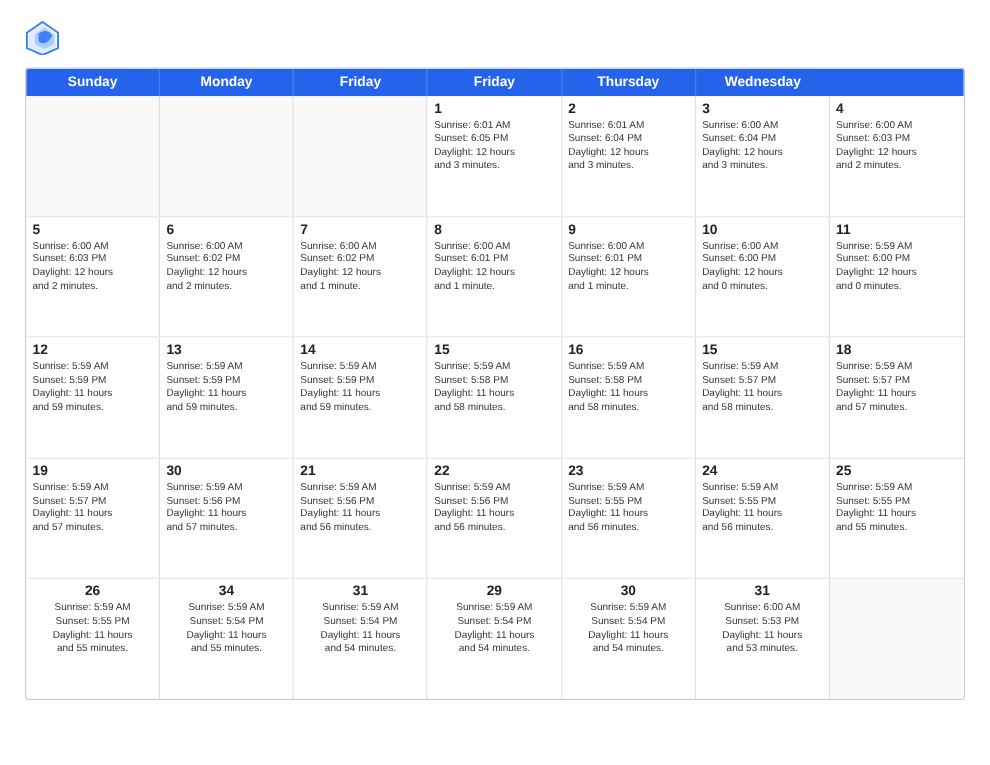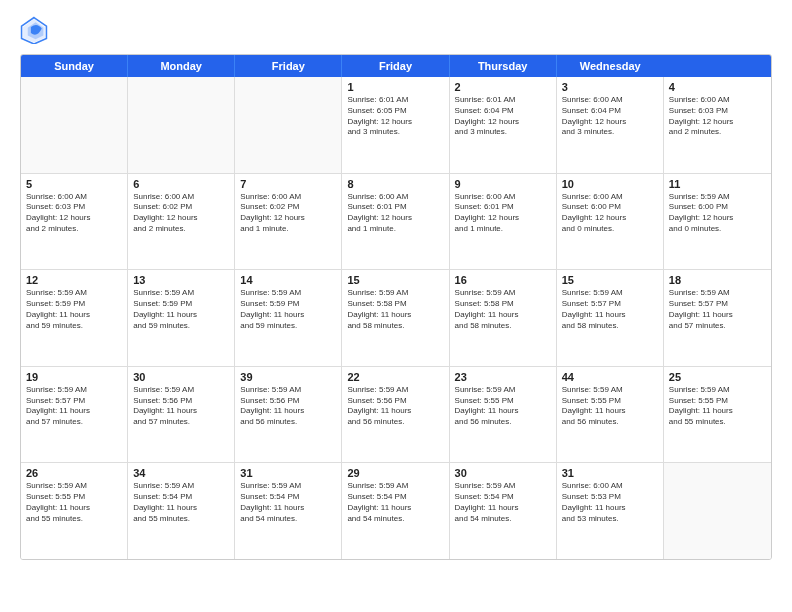--- a/index.html
+++ b/index.html
@@ -87,21 +87,21 @@
       flex: 1;
       display: flex;
       flex-direction: column;
     }
     .cal-row {
       display: grid;
       grid-template-columns: repeat(7, 1fr);
       flex: 1;
       border-bottom: 1px solid #ddd;
     }
-    .cal-row:last-child { border-bottom: none; }
+    .cal-row:last-child { border-bottom: none; text-align: center; }
     .cal-cell {
       border-right: 1px solid #ddd;
       padding: 4px 5px 3px 5px;
       font-size: 8.5px;
       color: #333;
       vertical-align: top;
       background: #fff;
       min-height: 0;
     }
     .cal-cell:last-child { border-right: none; }
@@ -296,42 +296,42 @@
 and 57 minutes.</div>
           </div>
           <div class="cal-cell">
             <span class="cell-date">30</span>
             <div class="cell-info" style="white-space: pre-line;">Sunrise: 5:59 AM
 Sunset: 5:56 PM
 Daylight: 11 hours
 and 57 minutes.</div>
           </div>
           <div class="cal-cell">
-            <span class="cell-date">39</span>
+            <span class="cell-date">21</span>
             <div class="cell-info" style="white-space: pre-line;">Sunrise: 5:59 AM
 Sunset: 5:56 PM
 Daylight: 11 hours
 and 56 minutes.</div>
           </div>
           <div class="cal-cell">
             <span class="cell-date">22</span>
             <div class="cell-info" style="white-space: pre-line;">Sunrise: 5:59 AM
 Sunset: 5:56 PM
 Daylight: 11 hours
 and 56 minutes.</div>
           </div>
           <div class="cal-cell">
             <span class="cell-date">23</span>
             <div class="cell-info" style="white-space: pre-line;">Sunrise: 5:59 AM
 Sunset: 5:55 PM
 Daylight: 11 hours
 and 56 minutes.</div>
           </div>
           <div class="cal-cell">
-            <span class="cell-date">44</span>
+            <span class="cell-date">24</span>
             <div class="cell-info" style="white-space: pre-line;">Sunrise: 5:59 AM
 Sunset: 5:55 PM
 Daylight: 11 hours
 and 56 minutes.</div>
           </div>
           <div class="cal-cell">
             <span class="cell-date">25</span>
             <div class="cell-info" style="white-space: pre-line;">Sunrise: 5:59 AM
 Sunset: 5:55 PM
 Daylight: 11 hours

